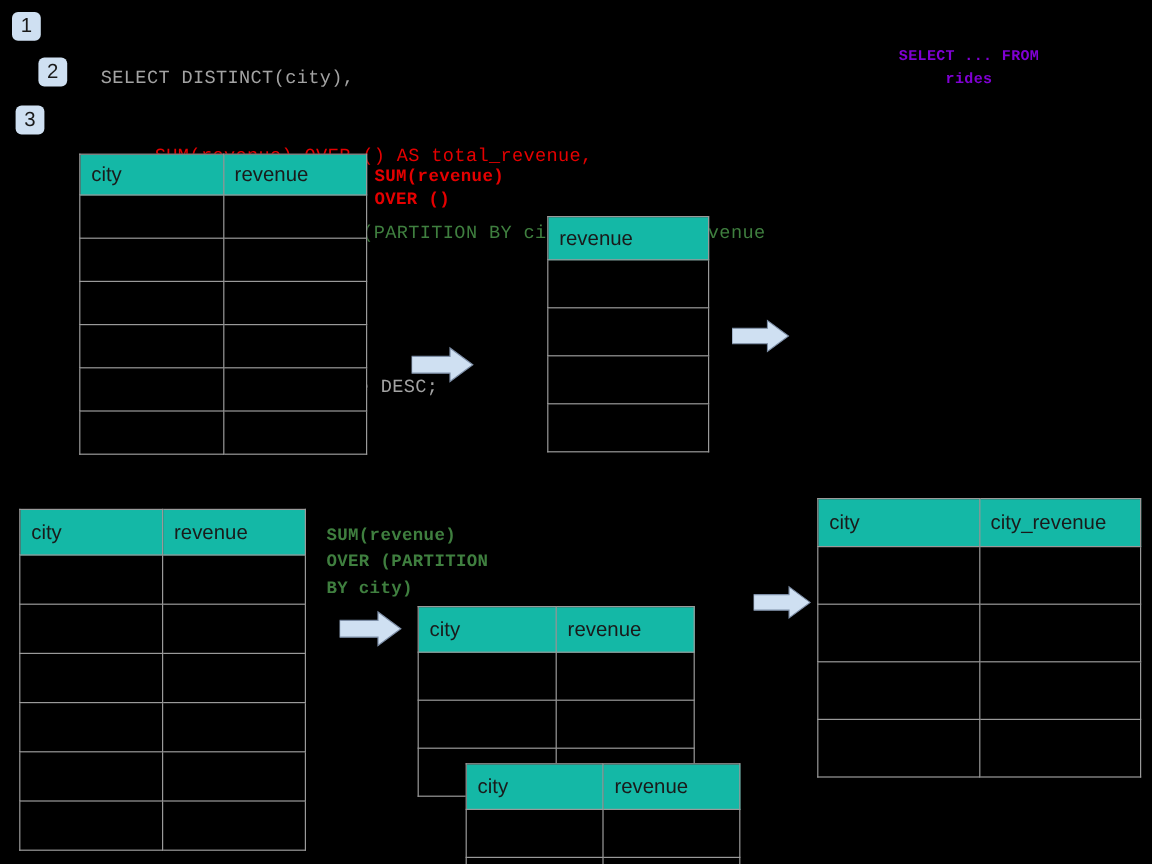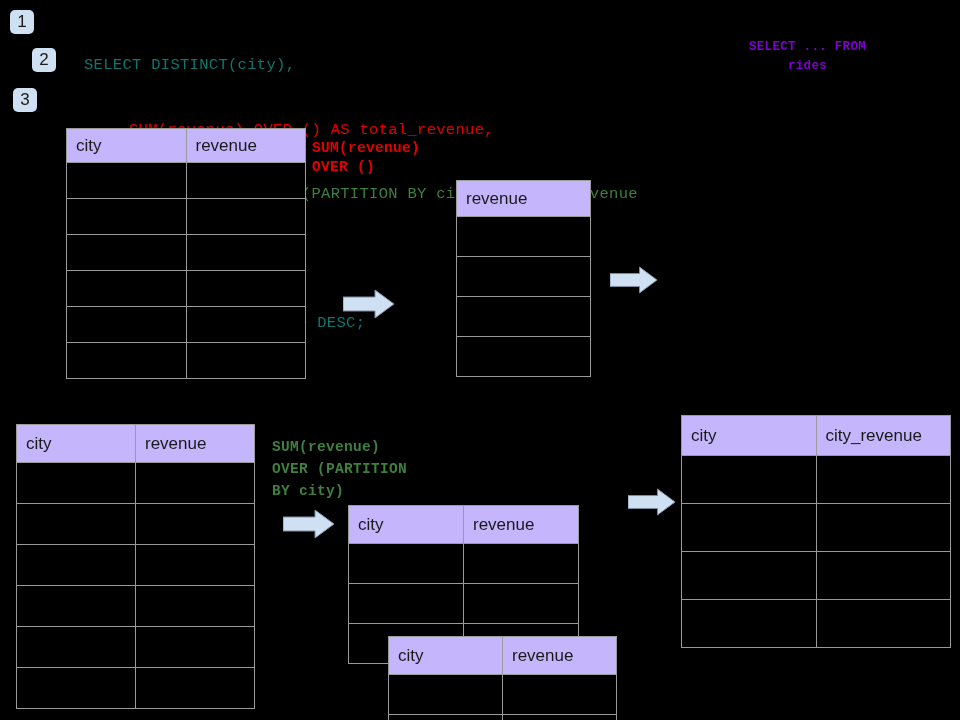--- a/index.html
+++ b/index.html
@@ -32,21 +32,21 @@
 
   
   .sql {
     position: absolute;
     font-family: "Liberation Mono", monospace;
     font-size: 15.5px;
     line-height: 21.5px;
     white-space: pre;
     letter-spacing: 0.3px;
   }
-  .sql-purple { color: #0f766e; }
+  .sql-purple { color: #a3a3a3; }
   .sql-red    { color: #e50000; }
   .sql-green  { color: #3f7f3f; }
 
   .note {
     position: absolute;
     font-family: "Liberation Mono", monospace;
     white-space: pre;
     letter-spacing: 0.3px;
   }
   .note-red   { color: #e50000; font-size: 14.5px; line-height: 19px; font-weight: bold; }
@@ -59,21 +59,21 @@
     border-collapse: collapse;
     background: #000000;
     table-layout: fixed;
   }
   .tbl td {
     border: 1px solid #9a9a9a;
     background: #000000;
     padding: 0;
   }
   .tbl td.hd {
-    background: #c4b5fd;
+    background: #14b8a6;
     color: #1a1a1a;
     font-family: "Liberation Sans", sans-serif;
     font-size: 17px;
     padding: 0 0 0 9px;
     vertical-align: middle;
     white-space: nowrap;
   }
 
   
   .arrow {

